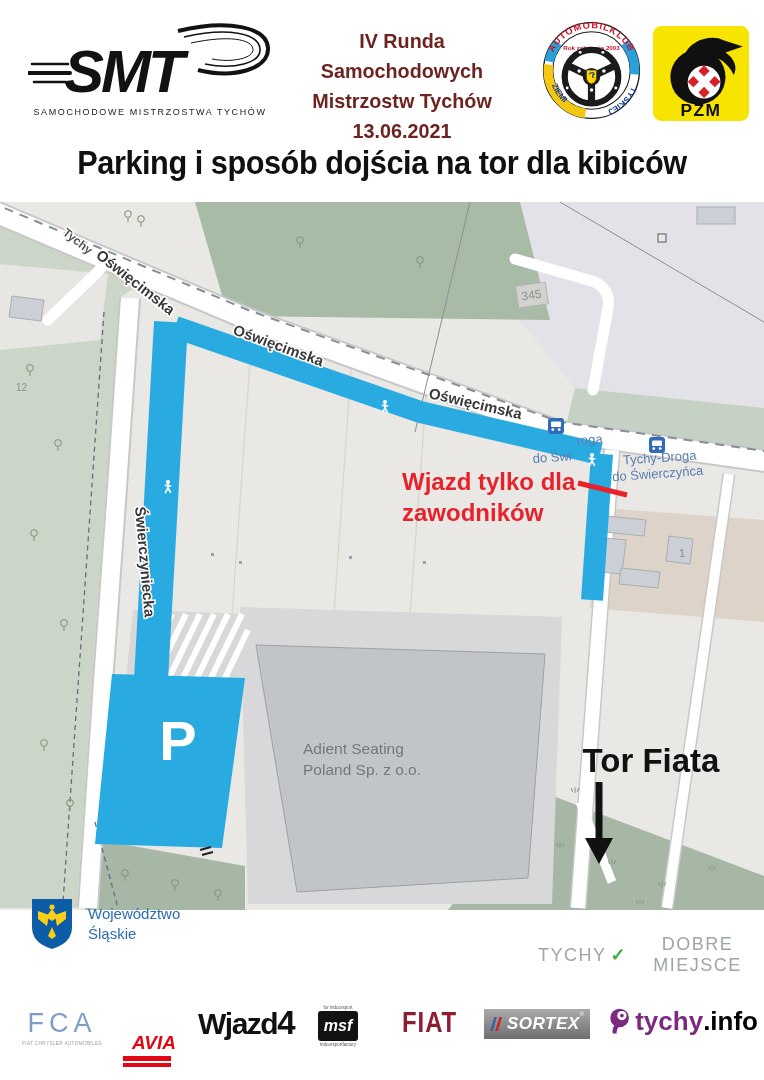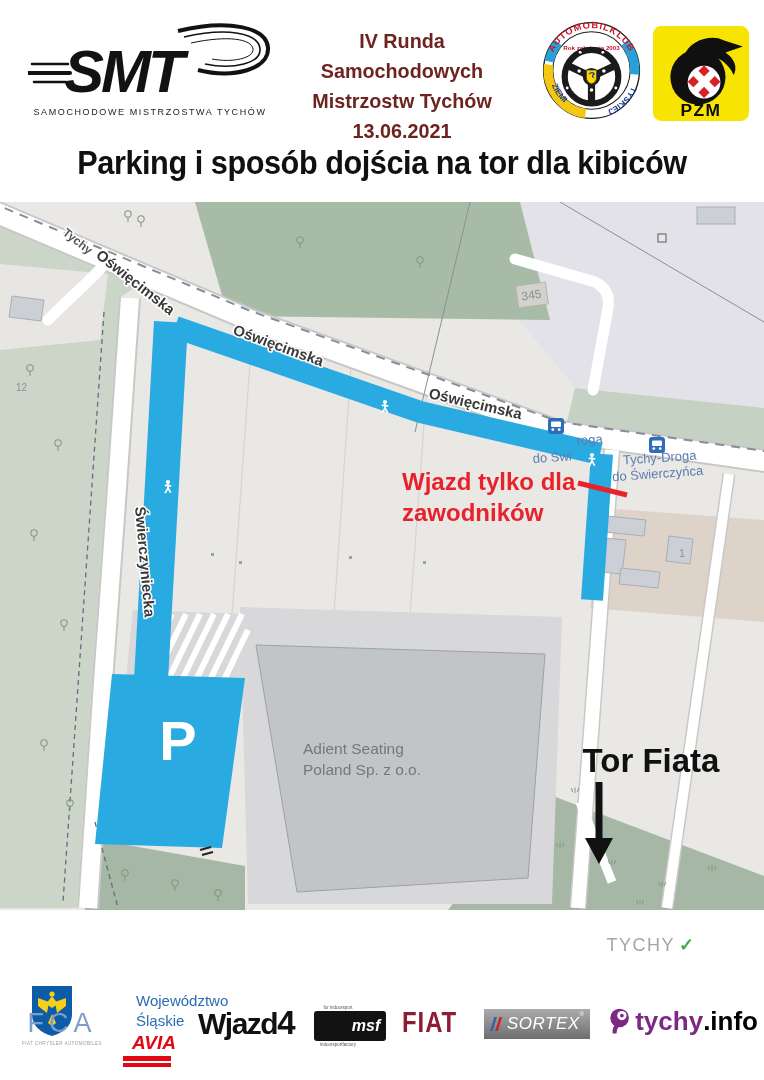--- a/index.html
+++ b/index.html
@@ -7,21 +7,21 @@
         font-family:"Liberation Sans",sans-serif;overflow:hidden;}
   .abs{position:absolute;}
 
   
   .event{left:268px;top:26px;width:268px;text-align:center;color:#6d2420;
          font-weight:700;font-size:21px;line-height:30px;transform:scaleX(.94);}
   .main-title{left:0;top:144px;width:764px;text-align:center;color:#101010;
               font-size:33px;font-weight:700;letter-spacing:-.5px;transform:scaleX(.93);}
 
   
-  .voiv{left:30px;top:984px;display:flex;gap:48px;}
+  .voiv{left:30px;top:897px;display:flex;}
   .voiv-text{margin-left:14px;padding-top:7px;color:#2a6cb3;font-size:15px;line-height:20px;}
   .claim{left:538px;top:934px;width:226px;text-align:center;}
   .claim-l1{display:flex;justify-content:center;align-items:center;gap:4px;
             color:#9fa5a9;font-size:18px;letter-spacing:1.5px;font-weight:500;}
   .claim-check{color:#3fae49;font-weight:900;}
   .claim-l2{margin-top:3px;color:#4db04f;font-size:23px;font-style:italic;
             font-weight:600;letter-spacing:2px;}
 
   .sponsor{text-align:center;}
   .fca{left:20px;top:1008px;width:84px;}
@@ -30,27 +30,27 @@
   .avia{left:118px;top:1032px;width:58px;text-align:right;}
   .avia-text{font-size:19px;font-style:italic;font-weight:900;color:#e30613;}
   .avia-bar{width:48px;height:5px;background:#e30613;margin:2px auto 0;}
   .avia-bar2{width:48px;height:4px;background:#e30613;margin:2px auto 0;}
   .time4{left:196px;top:1004px;width:100px;font-weight:800;font-size:30px;
          letter-spacing:-1.5px;color:#111;}
   .time4 .four{font-size:33px;}
   .msf{left:314px;top:1005px;width:48px;}
   .msf-cap{font-size:4.5px;color:#555;}
   .msf-box{width:40px;height:30px;background:#121212;border-radius:3px;margin:1px auto;
-           color:#fff;font-style:italic;font-weight:700;font-size:16px;line-height:30px;padding-left:32px;}
+           color:#fff;font-style:italic;font-weight:700;font-size:16px;line-height:30px;}
   .fiat{left:400px;top:1007px;width:52px;font-size:26px;font-weight:800;color:#8e1c33;
         letter-spacing:1px;transform:scale(.92,1.15);}
   .sortex{left:484px;top:1009px;width:106px;height:30px;
           background:linear-gradient(#ababab,#6e6e6e);display:flex;align-items:center;
           padding:0 6px;box-sizing:border-box;}
-  .sortex-text{color:#fff;font-style:italic;font-weight:400;font-size:17px;
+  .sortex-text{color:#fff;font-style:italic;font-weight:700;font-size:17px;
                letter-spacing:.5px;margin-left:4px;}
   .sortex-r{color:#fff;font-size:6px;align-self:flex-start;margin-top:2px;}
   .tychyinfo{left:608px;top:1003px;width:150px;display:flex;align-items:center;justify-content:center;}
   .ti-name{font-size:26px;font-weight:800;color:#7b2982;margin-left:4px;}
   .ti-tld{font-size:26px;font-weight:800;color:#000000;}
 
   svg text{font-family:"Liberation Sans",sans-serif;}
 </style>
 </head>
 <body>
@@ -319,20 +319,21 @@
     <div class="voiv-text">
       <div>Województwo</div>
       <div>Śląskie</div>
     </div>
   </div>
 
   <div class="abs claim">
     <div class="claim-l1">
       <span>TYCHY</span>
       <span class="claim-check">✓</span>
+      <span>DOBRE MIEJSCE</span>
     </div>
   </div>
 
   <div class="abs sponsor fca">
     <div class="fca-text">FCA</div>
     <div class="fca-sub">FIAT CHRYSLER AUTOMOBILES</div>
   </div>
 
   <div class="abs sponsor avia">
     <div class="avia-text">AVIA</div>

